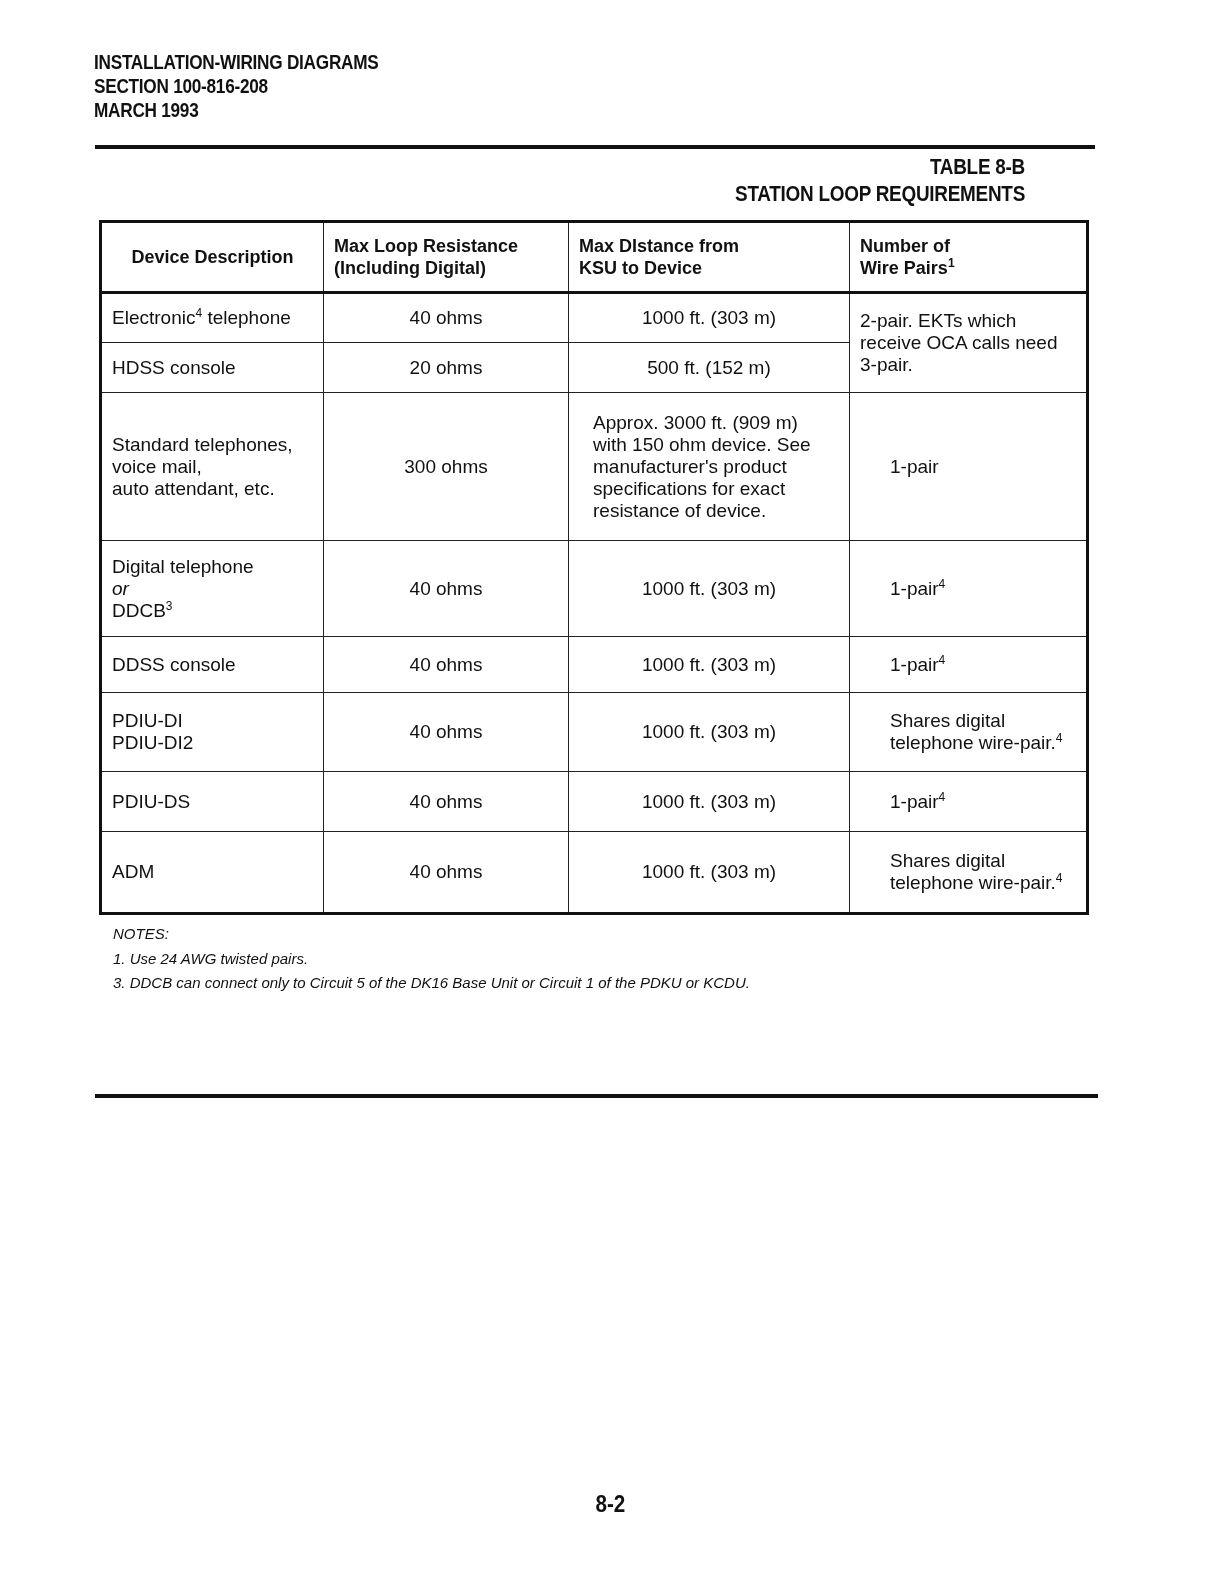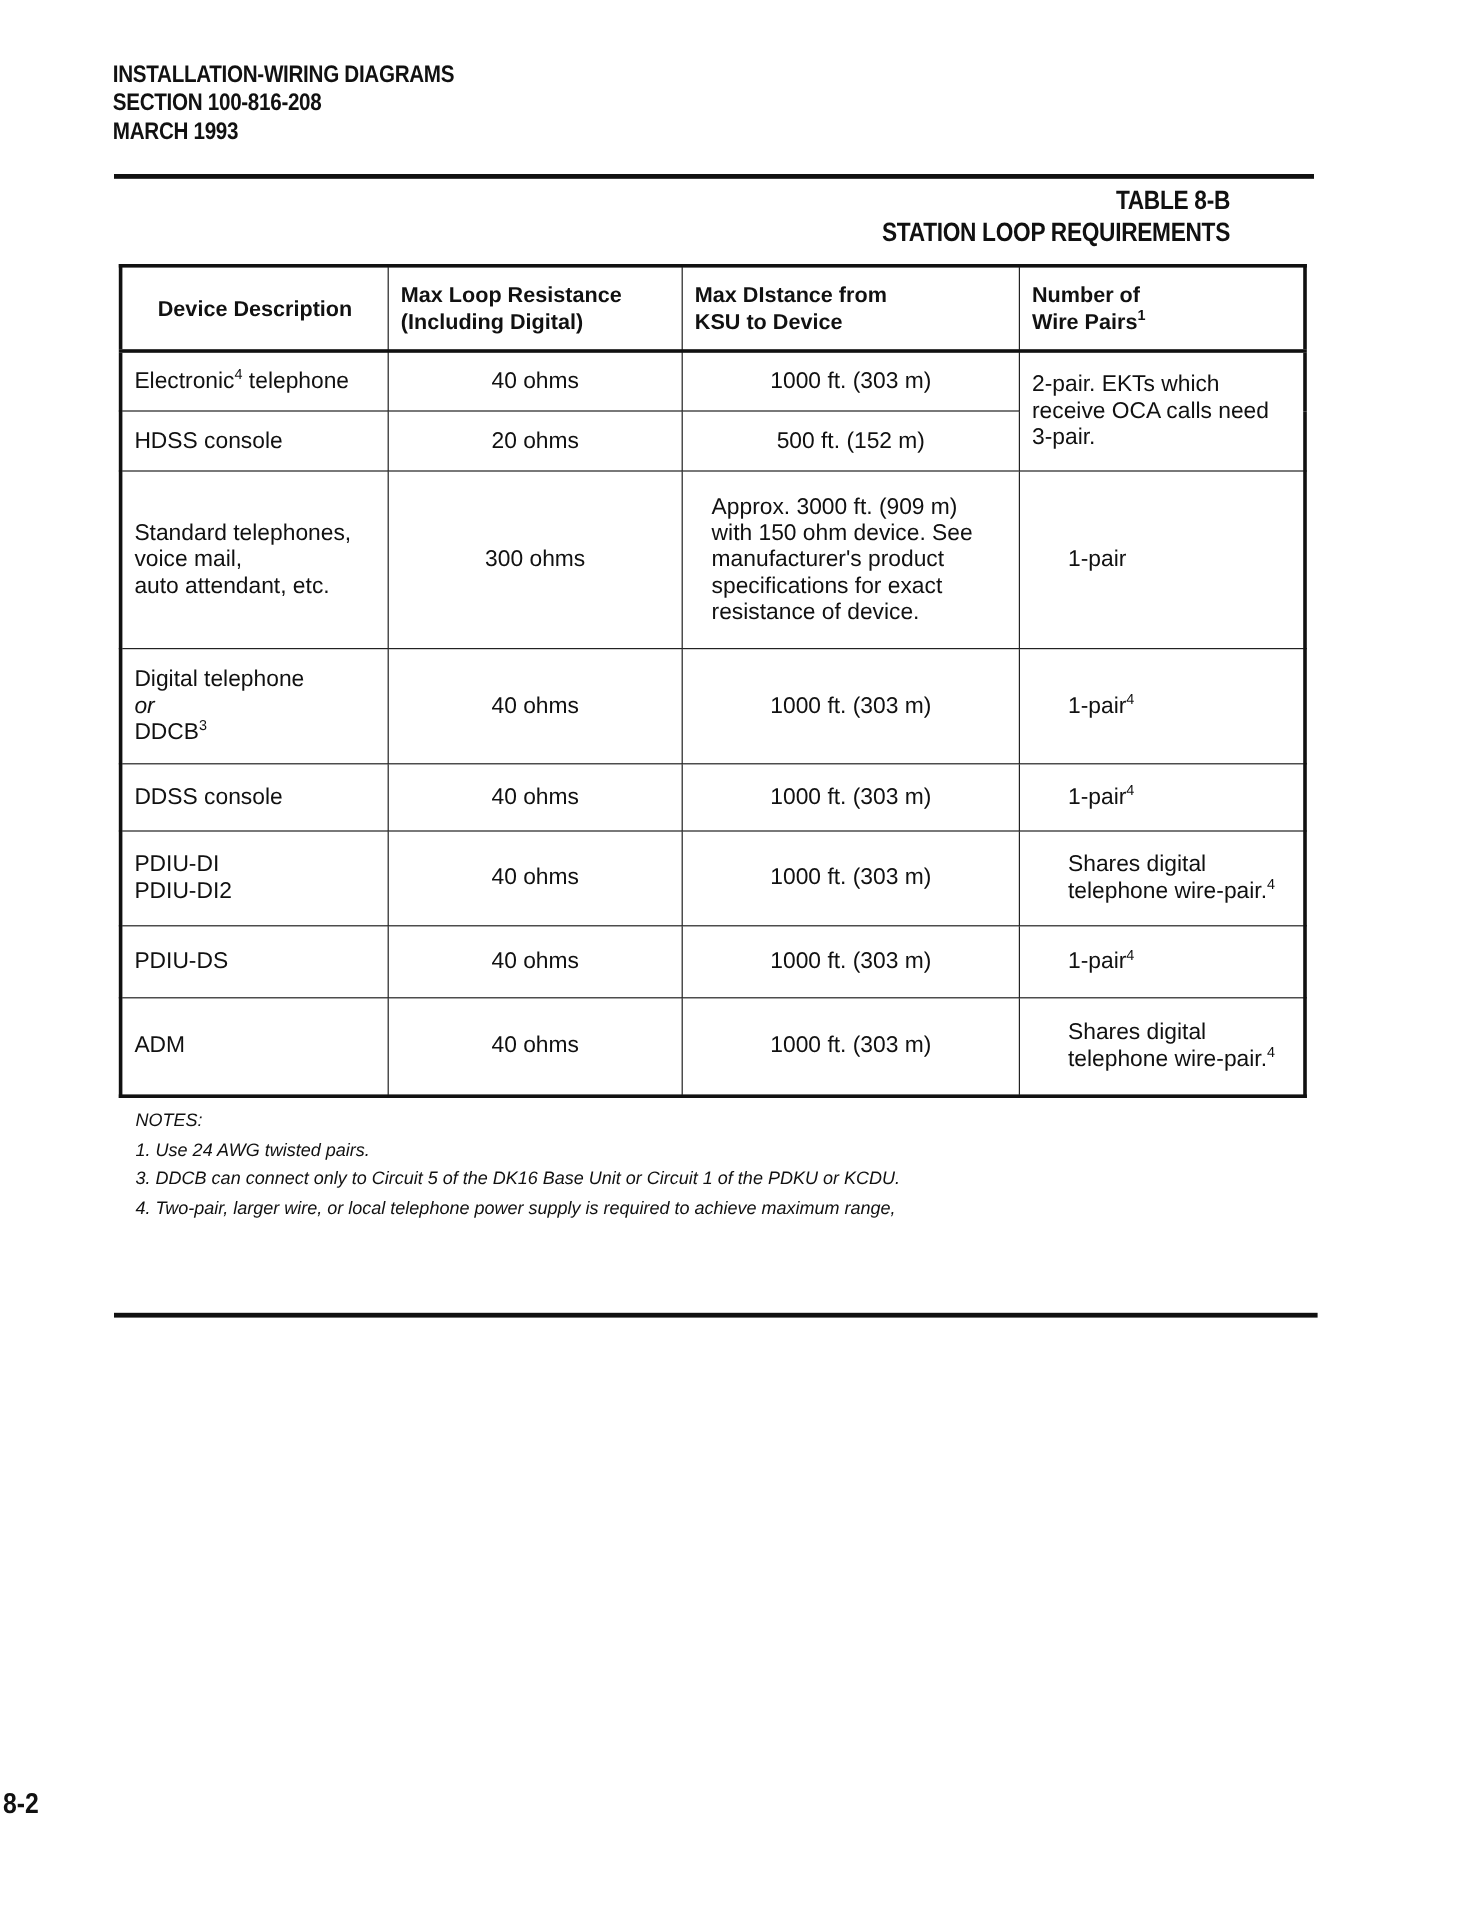--- a/index.html
+++ b/index.html
@@ -37,21 +37,21 @@
   .c4 { text-align: left; padding-left: 40px !important; }
   .c3.left { text-align: left; padding-left: 24px; }
   sup { font-size: 12px; line-height: 0; }
   .it { font-style: italic; }
   .notes {
     position: absolute; left: 113px; top: 922px; font-style: italic;
     font-size: 15px; line-height: 24.5px;
   }
   .notes .ind { padding-left: 22px; }
   .pg {
-    position: absolute; left: 0; width: 1220px; top: 1490px; 
+    position: absolute; left: 0; width: 1220px; top: 1490px; text-align: center;
     font-weight: bold; font-size: 24px;
   }
   .pg span { display: inline-block; transform: scaleX(0.86); }
 </style>
 </head>
 <body>
 
 <div class="hdr">
   <div>INSTALLATION-WIRING DIAGRAMS</div>
   <div>SECTION 100-816-208</div>
@@ -122,18 +122,17 @@
       <td class="c3">1000 ft. (303 m)</td>
       <td class="c4"><span>Shares digital</span><br><span>telephone wire-pair.</span><sup>4</sup></td>
     </tr>
   </tbody>
 </table>
 
 <div class="notes">
   <div>NOTES:</div>
   <div>1. Use 24 AWG twisted pairs.</div>
   <div>3. DDCB can connect only to Circuit 5 of the DK16 Base Unit or Circuit 1 of the PDKU or KCDU.</div>
-  <div>4. Two-pair, larger wire, or local telephone power supply is required to achieve maximum range,</div>
 </div>
 
 <div class="rule bottom"></div>
 
 <div class="pg"><span>8-2</span></div>
 
 </body></html>

